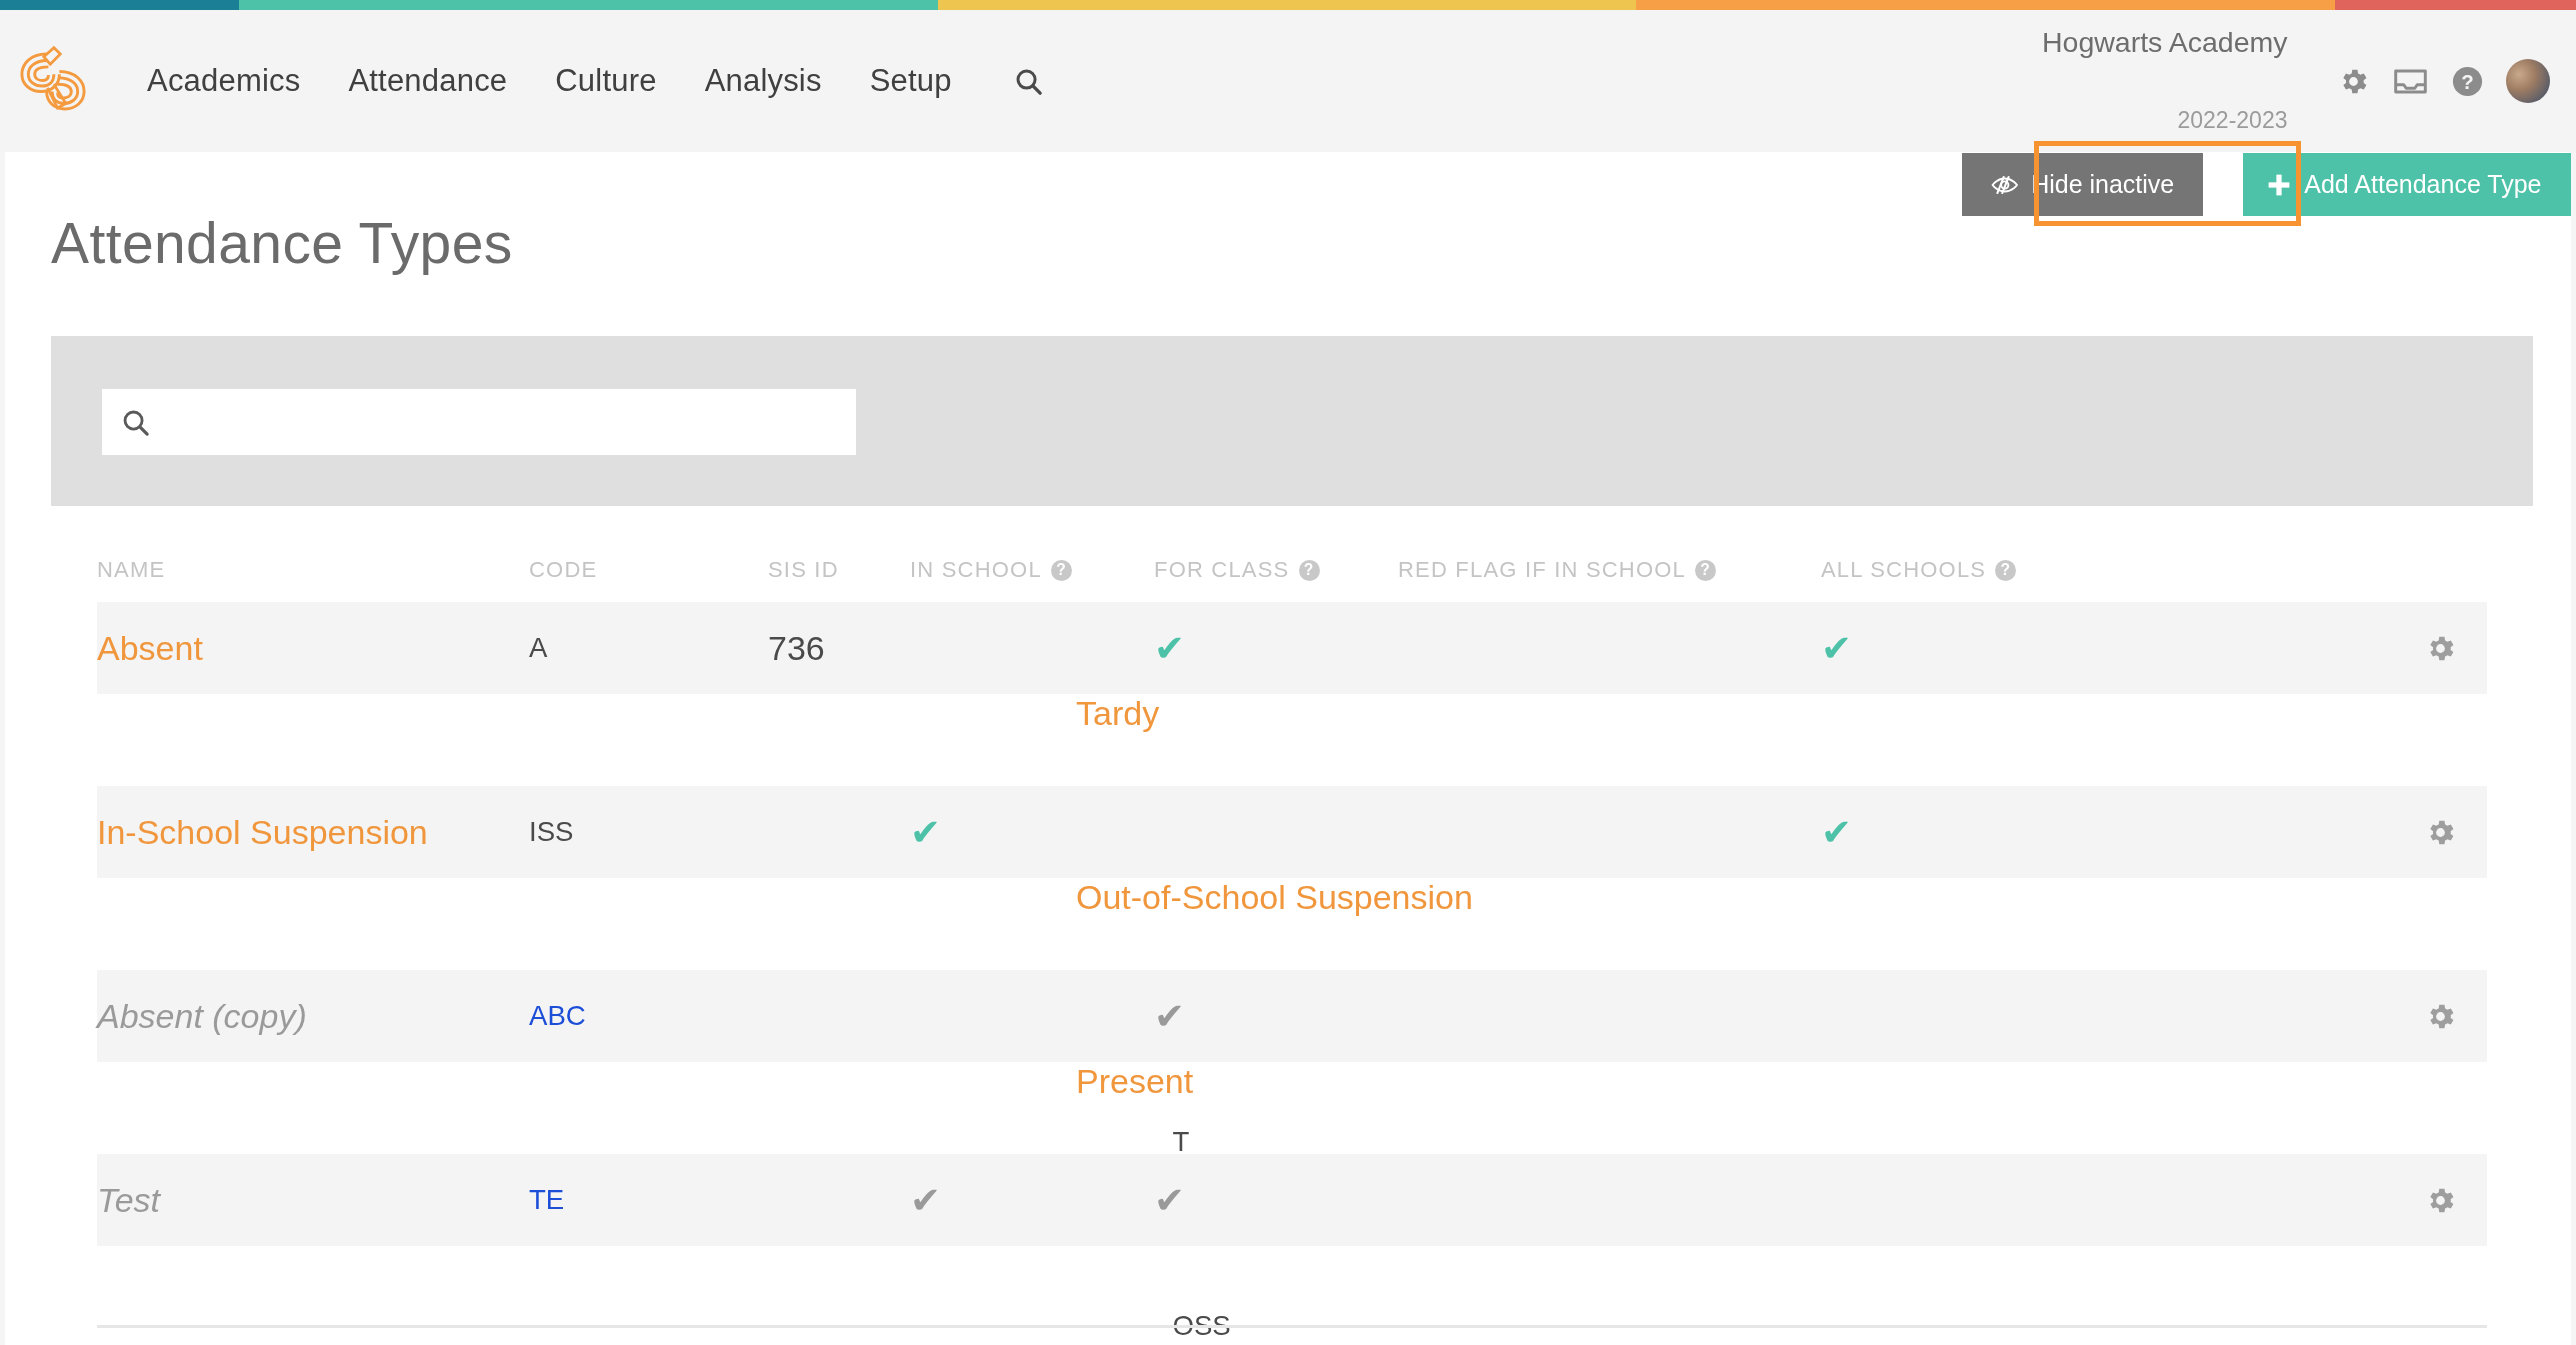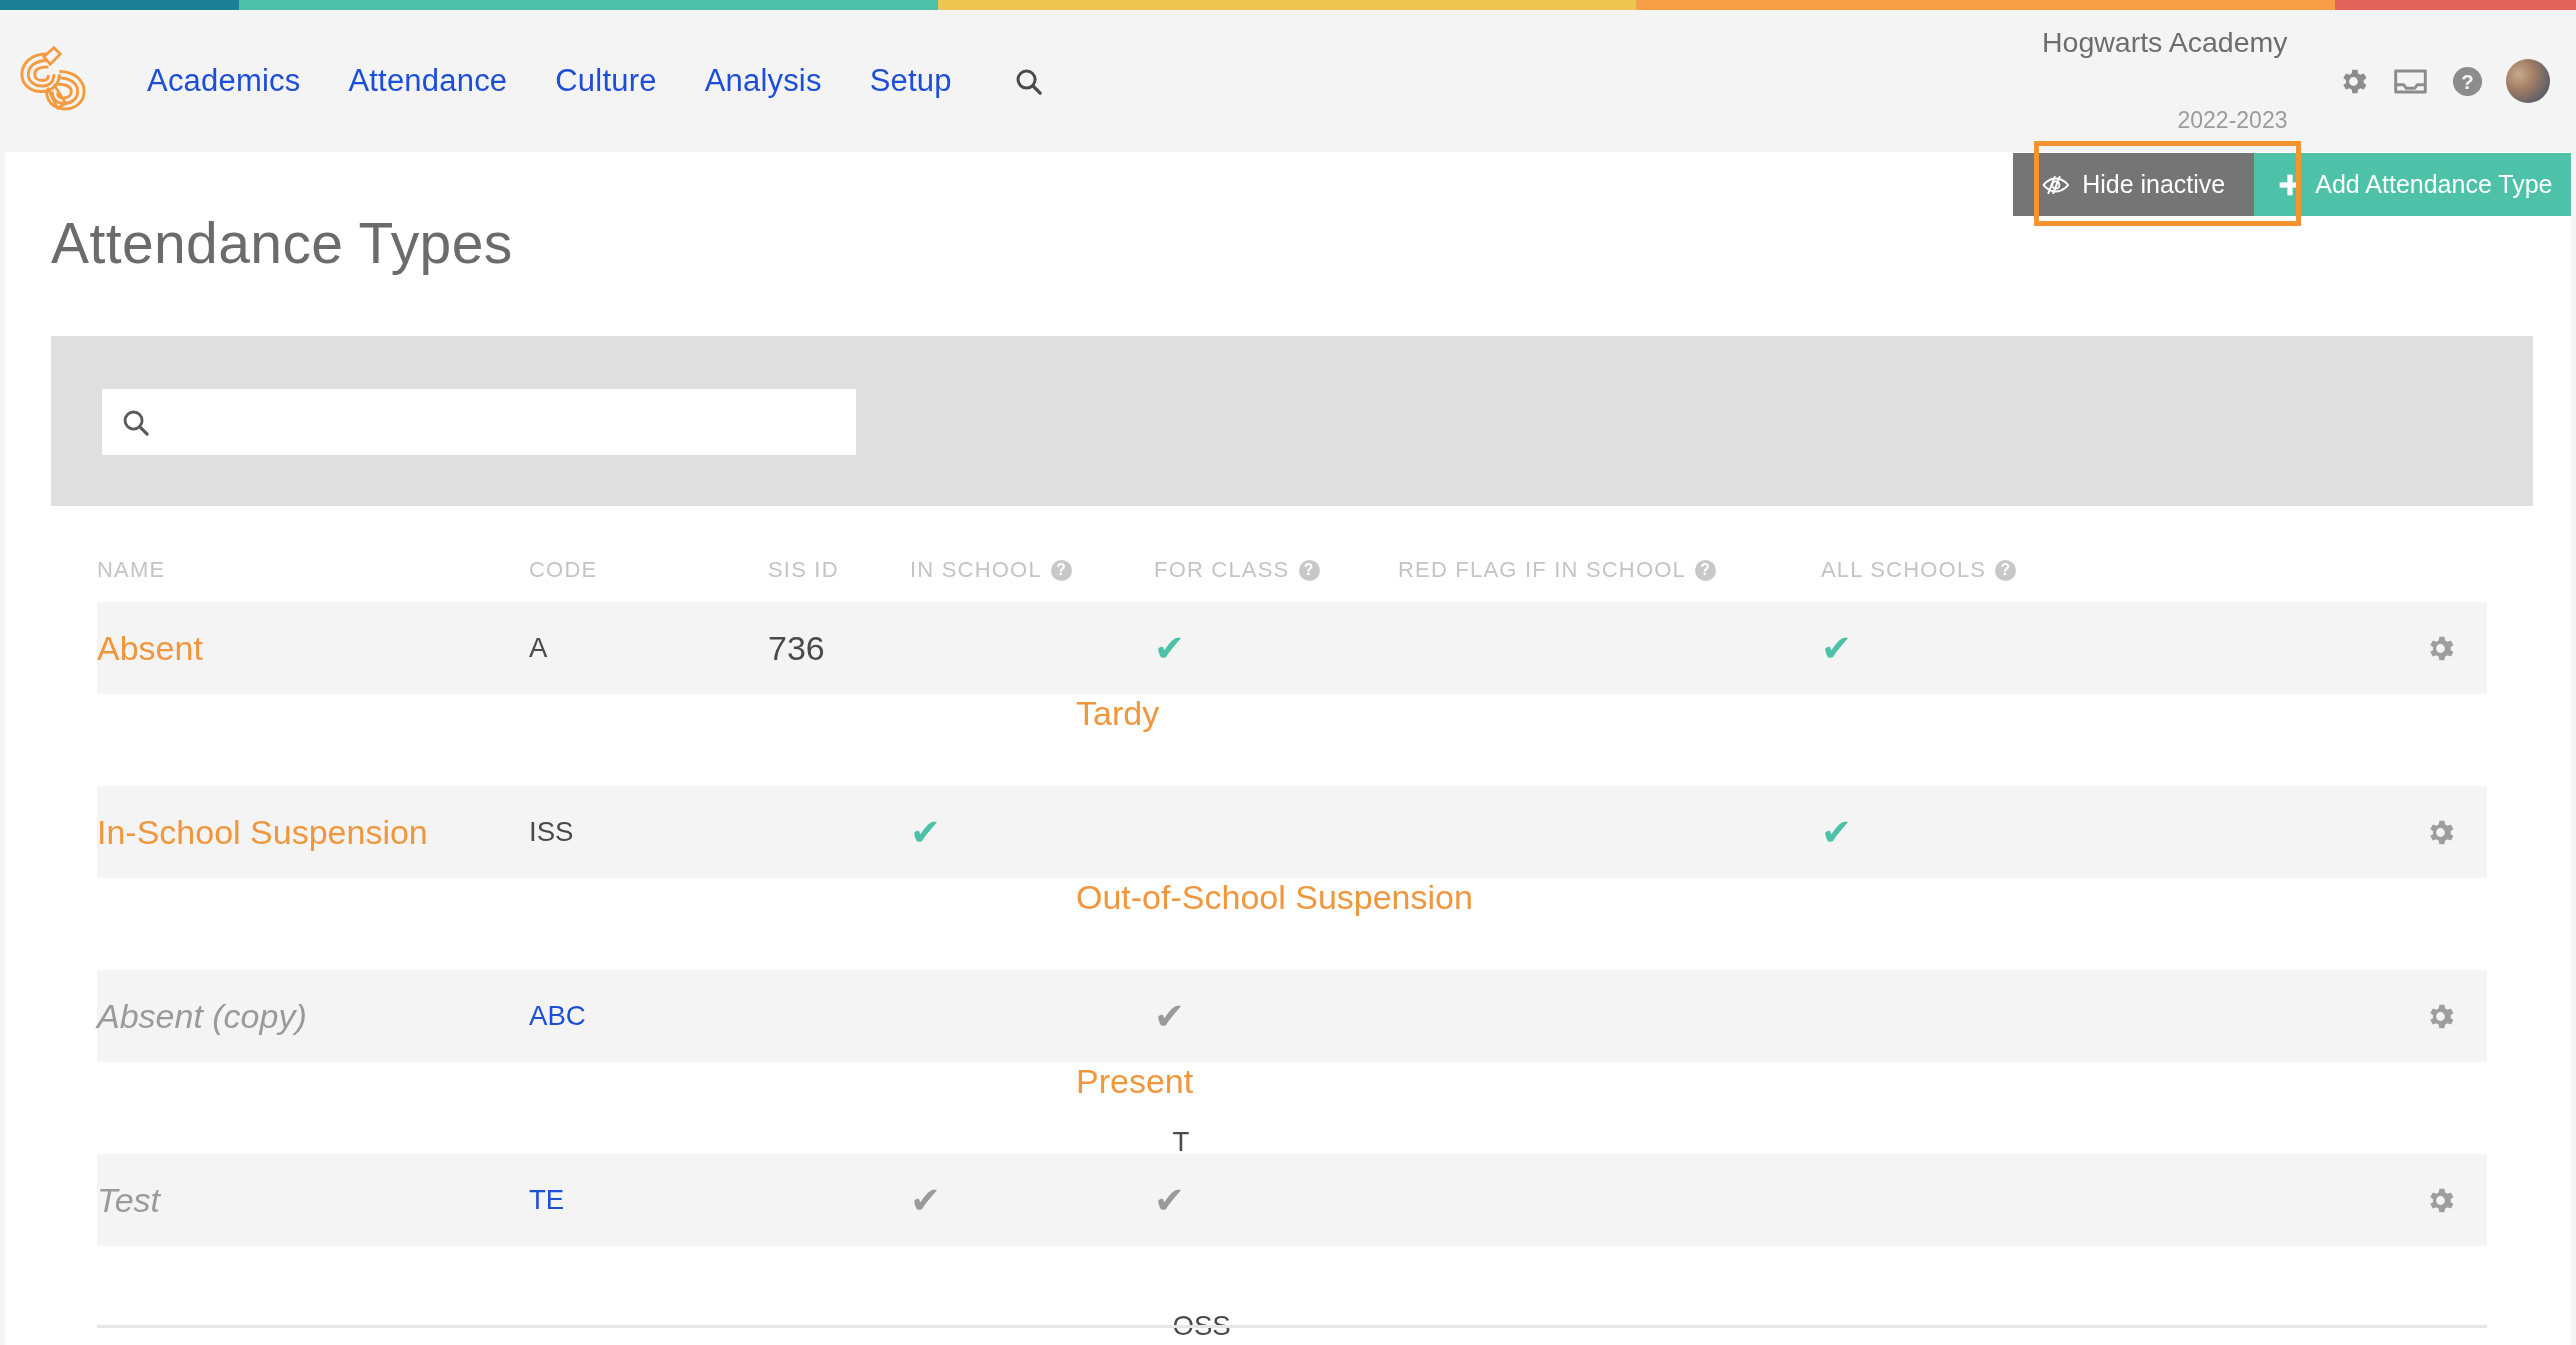--- a/index.html
+++ b/index.html
@@ -46,21 +46,21 @@
     display: flex; align-items: center; justify-content: center;
   }
   .nav {
     display: flex;
     align-items: center;
     margin-left: 29px;
     gap: 0;
   }
   .nav-item {
     font-size: 31px;
-    color: #1d4ed8;
+    color: #404040;
     padding: 0 24px;
     letter-spacing: 0.2px;
     cursor: pointer;
     white-space: nowrap;
   }
   .nav-search {
     margin-left: 37px;
     display: flex; align-items: center;
     cursor: pointer;
   }
@@ -107,21 +107,21 @@
   }
   .btn {
     display: flex; align-items: center; justify-content: center;
     font-size: 25px;
     color: #ffffff;
     padding: 0 24px;
     cursor: pointer;
     white-space: nowrap;
   }
   .btn-hide { background: #757575; padding: 0 29px; margin-left: 32px; }
-  .btn-add  { background: #4ec2a8; padding: 0 18px 0 24px; }
+  .btn-add  { background: #4ec2a8; padding: 0 29px 0 24px; margin-left: 40px; }
   .btn-ico { margin-right: 13px; display: inline-flex; align-items: center; }
 
   .highlight-box {
     position: absolute;
     top: 141px;
     left: 2034px;
     width: 267px;
     height: 85px;
     border: 5.5px solid #f79331;
     background: transparent;

